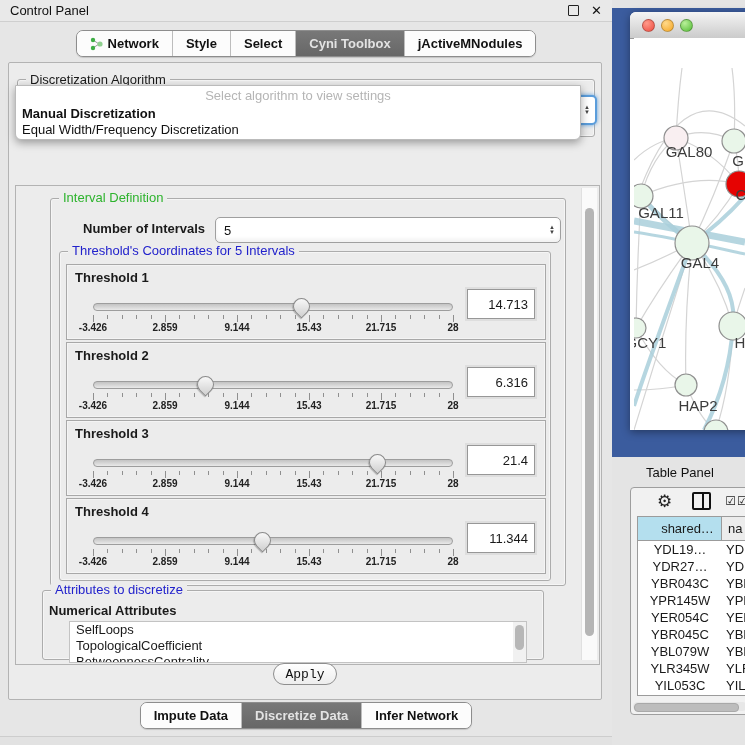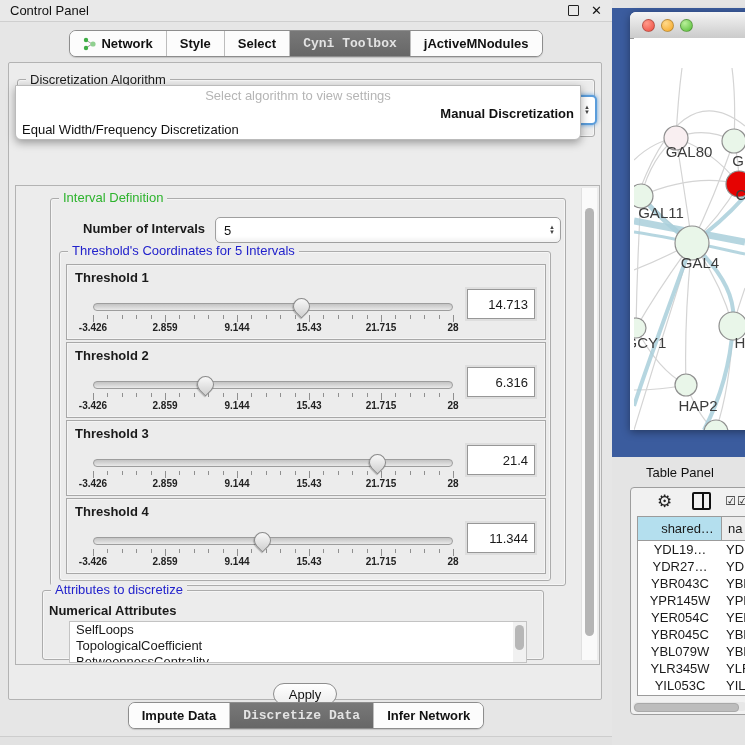--- a/index.html
+++ b/index.html
@@ -15,21 +15,21 @@
   #cp-title{font-size:13px;color:#111;}
   #cp-float{margin-left:auto;width:9px;height:9px;border:1.5px solid #222;border-radius:1px;cursor:default;}
   #cp-close{margin-left:12px;font-weight:bold;font-size:13px;color:#111;}
 
   
   .tabgroup{display:inline-flex;border:1px solid #8d8d8d;border-radius:7px;overflow:hidden;
             background:#fcfcfc;height:25px;align-items:stretch;box-shadow:0 1px 1px rgba(0,0,0,.15);}
   .tab{display:flex;align-items:center;gap:5px;padding:0 13px;font-weight:bold;font-size:13px;
        border-left:1px solid #bdbdbd;background:#fcfcfc;color:#111;cursor:default;}
   .tab:first-child{border-left:none;}
-  .tab.selected{background:linear-gradient(var(--selected-tab-bg),#676767);color:var(--selected-tab-text);font-family:Liberation Mono, monospace;}
+  .tab.selected{background:linear-gradient(var(--selected-tab-bg),#676767);color:var(--selected-tab-text);}
   #cp-tabs{left:0;top:30px;width:612px;text-align:center;}
 
   
   #content-box{left:8px;top:62px;width:592px;height:636px;background:var(--panel-bg);
                border:1px solid #b3b3b3;border-radius:2px;}
 
   .group{position:absolute;border:1px solid #acacac;border-radius:3px;box-shadow:inset 0 0 0 1px #f5f5f5;}
   .glabel{position:absolute;top:-8px;left:8px;background:var(--panel-bg);padding:0 4px;font-size:13px;line-height:14px;}
   .glabel.green{color:var(--green-label);}
   .glabel.blue{color:var(--blue-label);}
@@ -38,21 +38,21 @@
          display:flex;align-items:center;box-shadow:inset 0 -3px 4px rgba(0,0,0,.06);}
   .combo .cval{flex:1;padding-left:8px;font-size:13px;color:#111;white-space:nowrap;overflow:hidden;}
   .combo .stepper{width:16px;display:flex;flex-direction:column;align-items:center;justify-content:center;
                   font-size:6px;line-height:5px;color:#444;}
 
   
   #algo-popup{left:6px;top:22px;width:564px;height:53px;background:#fff;border:1px solid #bbb;
               border-radius:0 0 6px 6px;box-shadow:0 3px 8px rgba(0,0,0,.35);z-index:30;}
   #algo-popup .ph{height:18px;text-align:center;color:#b5b5b5;font-size:13px;padding-top:2px;}
   #algo-popup .item{height:16px;padding:0 6px;font-size:13px;color:#111;white-space:nowrap;}
-  #algo-popup .item.first{font-weight:bold;text-align:right;}
+  #algo-popup .item.first{font-weight:bold;}
 
   
   #algo-combo{left:16px;top:32px;width:568px;height:26px;border:2px solid var(--focus-ring);
               box-shadow:0 0 4px var(--focus-ring);z-index:10;}
 
   
   #scrollpanel{left:6px;top:122px;width:583px;height:478px;border:1px solid #b3b3b3;background:var(--panel-bg);overflow:hidden;}
   .vscroll{position:absolute;right:2px;top:2px;width:15px;height:472px;background:#fafafa;border-left:1px solid #e0e0e0;}
   .vscroll .thumb{position:absolute;left:2.5px;width:9px;border-radius:5px;background:#b5b5b5;}
   .list-scroll{position:absolute;right:0;top:0;width:13px;height:100%;background:#f1f1f1;}
@@ -73,23 +73,23 @@
   .ticklabels{position:absolute;left:26px;top:57px;width:360px;height:12px;}
   .ticklabels span{position:absolute;transform:translateX(-50%);font-size:10px;font-weight:bold;color:#222;}
   .valbox{position:absolute;right:10px;top:24px;width:60px;height:28px;background:#fff;border:1px solid #979797;
           outline:2px solid #dedede;display:flex;align-items:center;justify-content:flex-end;
           padding-right:6px;font-size:13px;}
 
   
   #attr-list{position:absolute;left:26px;top:30px;width:456px;height:40px;background:#fff;border:1px solid #c3c3c3;overflow:hidden;}
   #attr-list .row{height:16px;line-height:16px;padding-left:6px;font-size:13px;white-space:nowrap;}
 
-  #apply-btn{left:264px;top:620px;width:64px;height:22px;border:1px solid #8e8e8e;border-radius:11px;
+  #apply-btn{left:264px;top:600px;width:64px;height:22px;border:1px solid #8e8e8e;border-radius:11px;
              background:linear-gradient(#ffffff,#ededed);display:flex;align-items:center;justify-content:center;
-             font-size:13px;color:#111;}
+             font-size:13px;color:#111;font-family:Liberation Mono, monospace;}
 
   #cp-bottom-tabs{left:0;top:702px;width:612px;text-align:center;}
   #cp-bottom-strip{left:0;top:736px;width:612px;height:9px;background:#e2e2e2;border-top:1px solid #cdcdcd;}
 
   
   #right-region{left:612px;top:0;width:133px;height:745px;overflow:hidden;background:#e4e4e4;}
   #desktop{position:absolute;left:0;top:8px;width:133px;height:457px;background:var(--desktop-blue);}
   #net-window{position:absolute;left:18px;top:4px;width:140px;height:418px;border-radius:6px 6px 0 0;
               box-shadow:0 2px 8px rgba(0,0,0,.4);overflow:hidden;background:#fff;}
   #net-titlebar{position:absolute;left:0;top:0;width:100%;height:26px;

